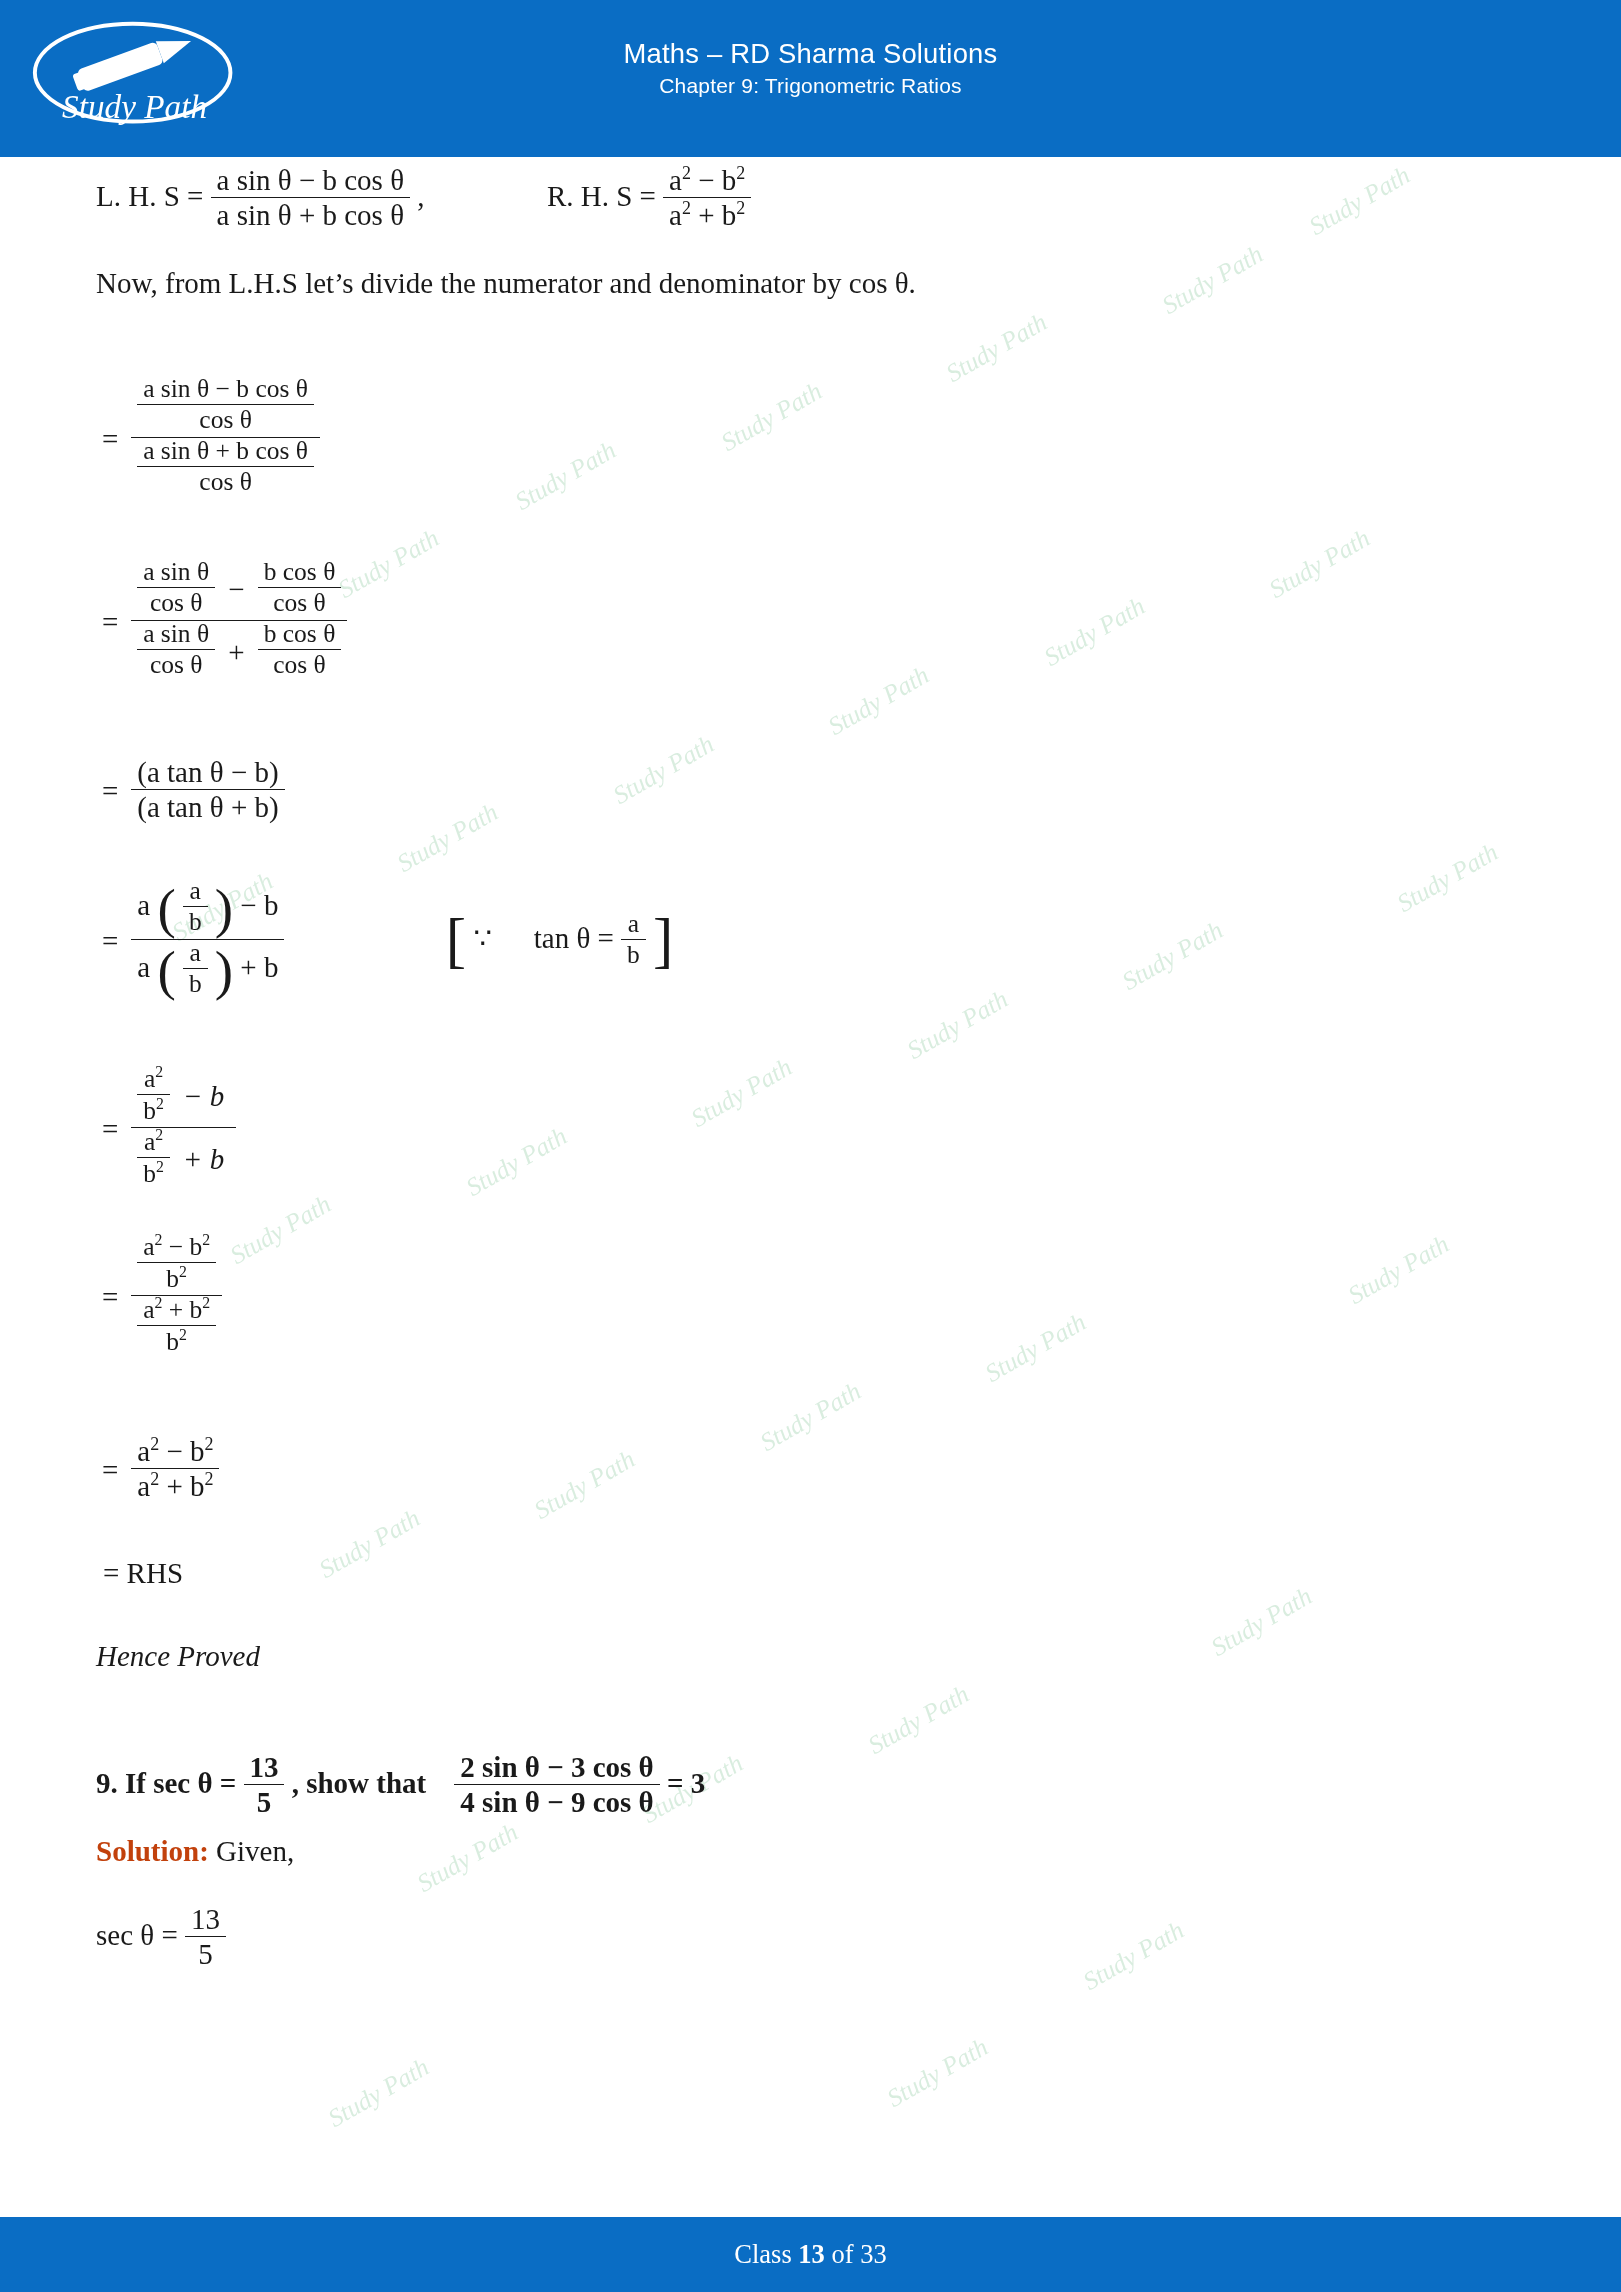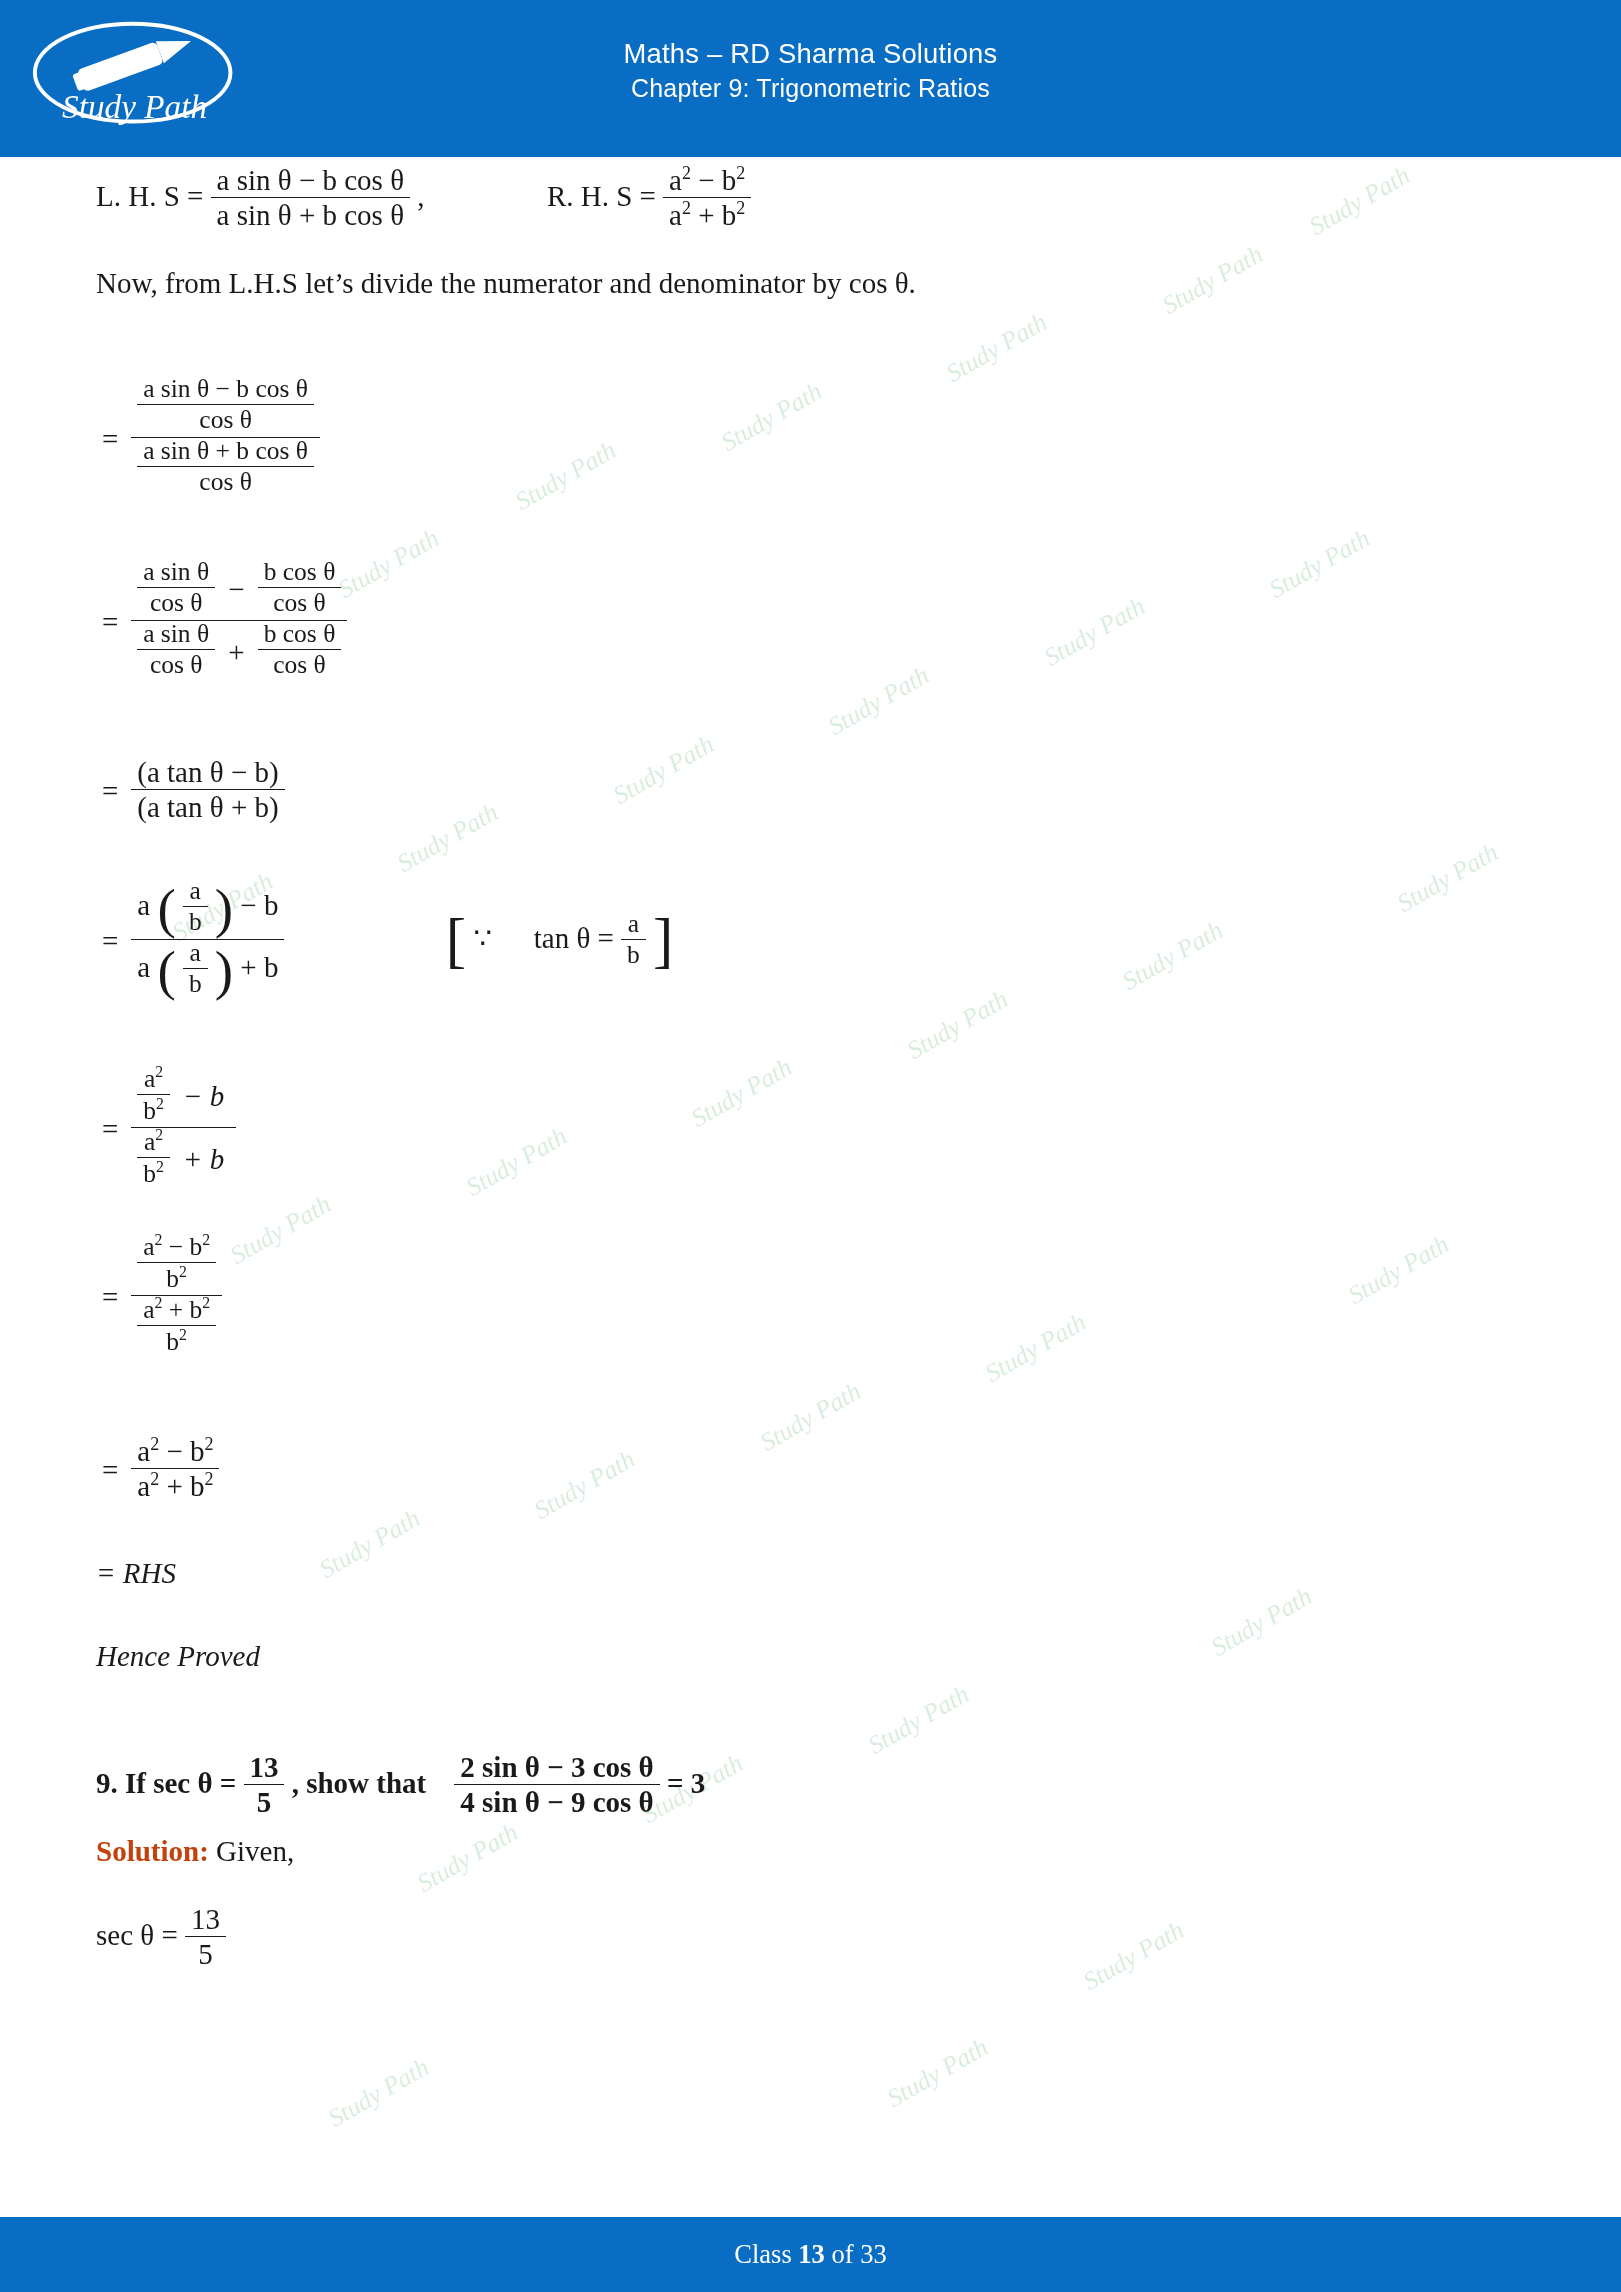--- a/index.html
+++ b/index.html
@@ -46,21 +46,21 @@
     text-align: center;
     line-height: 1.32;
   }
   .header-lines div {
     font-family: "Liberation Sans", sans-serif;
     font-size: 27.4px;
     letter-spacing: 0.2px;
   }
   .header-lines .hl1 { font-size: 27.4px; }
   .header-lines .hl2 { font-size: 27.4px; margin-top: 24px; }
-  .header-lines .hl3 { font-size: 25px; }
+  .header-lines .hl3 { font-size: 21px; }
 
   
   .footer {
     position: absolute;
     left: 0;
     bottom: 0;
     width: 1621px;
     height: 76px;
     background: #0a6dc4;
     color: #ffffff;
@@ -343,21 +343,21 @@
     </div>
 
     <div class="line" style="left:96px; top:1279px;">
       <span class="op">=</span>
       <span class="frac">
         <span class="num">a<sup class="p">2</sup> − b<sup class="p">2</sup></span>
         <span class="den">a<sup class="p">2</sup>  +  b<sup class="p">2</sup></span>
       </span>
     </div>
 
-    <div class="line txt" style="left:96px; top:1400px;font-style:italic;">= RHS</div>
+    <div class="line txt" style="left:103px; top:1400px;">= RHS</div>
 
     <div class="line txt" style="left:96px; top:1483px;font-style:italic;">Hence Proved</div>
 
     <div class="line bold" style="left:96px; top:1563px;margin-top:32px;">
       <span class="txt bold">9</span><span class="txt bold">. If sec θ  =</span>
       <span class="frac bold">
         <span class="num">13</span>
         <span class="den">5</span>
       </span>
       <span class="txt bold">, show that</span>

